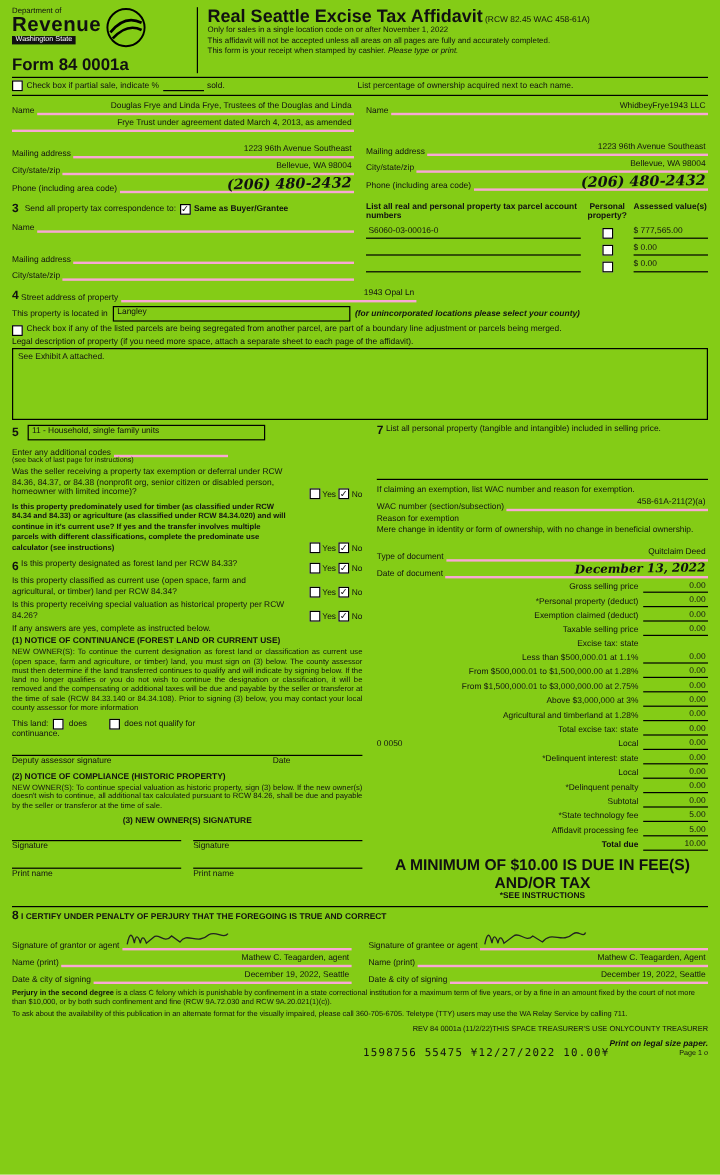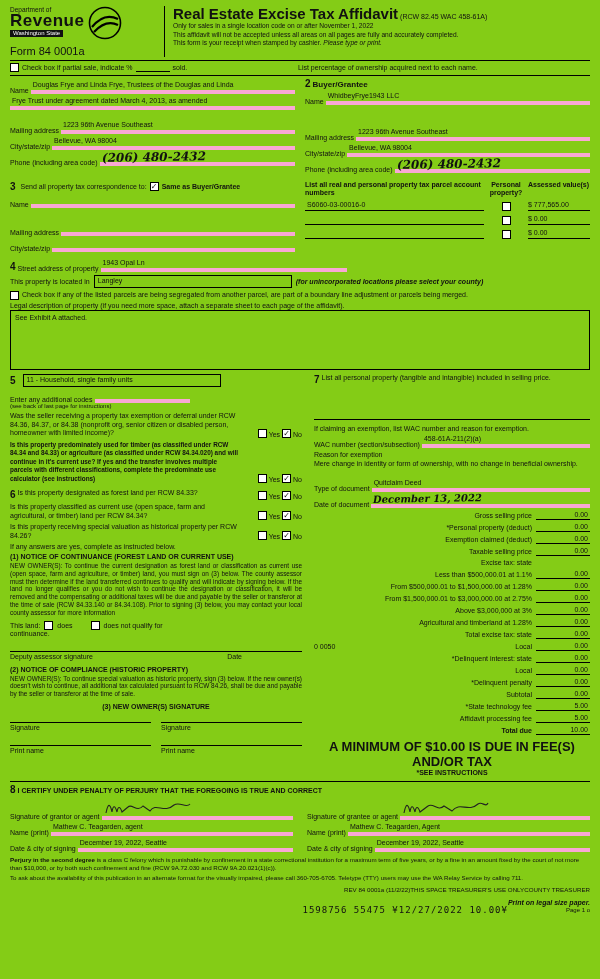--- a/index.html
+++ b/index.html
@@ -3,32 +3,32 @@
 <meta charset="utf-8">
 <style>
   html,body{margin:0;padding:0;background:#fff;}
   .page{width:600px;height:979px;box-sizing:border-box;padding:6px 10px 4px 10px;
         font-family:"Liberation Sans",sans-serif;font-size:7px;color:#111;
         position:relative;overflow:hidden;background:#84cc16;}
   .b{font-weight:bold}.i{font-style:italic}
   .sm{font-size:6px}
   .cb{display:inline-block;width:7px;height:7px;border:1px solid #000;font-size:8px;
       line-height:7px;text-align:center;vertical-align:middle;overflow:visible;background:#fff;flex:none;}
-  .ul{border-bottom:4px solid #f9a8d4;flex:1;min-height:9px;padding:0 2px;}
+  .ul{border-bottom:2px solid #f9a8d4;flex:1;min-height:9px;padding:0 2px;text-align:right;}
   .hand{font-family:"DejaVu Serif",serif;font-style:italic;font-weight:bold;display:inline-block;}
   .hand-lg{font-size:12px;transform:rotate(-1deg);line-height:9px;}
   .hand-md{font-size:10px;transform:rotate(-1deg);line-height:8px;}
   
   .hdr{display:flex;border-bottom:1.5px solid #000;padding-bottom:3px;}
   .hdr-left{width:150px;flex:none;}
   .dept-top{display:flex;align-items:flex-start;gap:4px;}
   .dept-small{font-size:6.5px;}
   .dept-name{font-size:17px;font-weight:bold;letter-spacing:.5px;line-height:16px;}
   .dept-state{font-size:6px;background:#111;color:#fff;display:inline-block;padding:0 3px 1px 3px;}
-  .form-no{font-weight:normal;font-size:11px;margin-top:5px;}
+  .form-no{font-weight:bold;font-size:14px;margin-top:5px;}
   .hdr-right{flex:1;border-left:1px solid #000;padding-left:8px;margin-left:4px;}
   .title{font-size:15px;font-weight:bold;line-height:16px;}
   .title-rcw{font-size:7px;font-weight:normal;}
   .note{font-size:6.6px;line-height:8.5px;}
   
   .partial{display:flex;align-items:center;gap:3px;border-bottom:1px solid #000;
            padding:2px 0 3px 0;margin-bottom:2px;}
   .blank20{display:inline-block;width:34px;border-bottom:1px solid #000;height:8px;}
   
   .cols2{display:flex;gap:10px;}
@@ -91,21 +91,21 @@
         <svg width="34" height="34" viewBox="0 0 34 34">
           <circle cx="17" cy="17" r="15.5" fill="none" stroke="#000" stroke-width="1.6"></circle>
           <path d="M4 21 Q16 6 30 13" stroke="#000" fill="none" stroke-width="2.2"></path>
           <path d="M6 26 Q18 13 30 19" stroke="#000" fill="none" stroke-width="2.2"></path>
         </svg>
       </div>
       <div class="form-no">Form 84 0001a</div>
     </div>
     <div class="hdr-right">
       <div>
-        <span class="title">Real Estate Excise Tax Affidavit</span>
+        <span class="title">Real Seattle Excise Tax Affidavit</span>
         <span class="title-rcw">(RCW 82.45 WAC 458-61A)</span>
       </div>
       <div class="note">Only for sales in a single location code on or after November 1, 2022</div>
       <div class="note">This affidavit will not be accepted unless all areas on all pages are fully and accurately completed.</div>
       <div class="note"><span>This form is your receipt when stamped by cashier. </span><span class="i">Please type or print.</span></div>
     </div>
   </div>
 
   <div class="partial">
     <span class="cb"></span>
@@ -133,21 +133,20 @@
       <div class="fline">
           <span class="lab">City/state/zip</span>
           <span class="ul">Bellevue, WA 98004</span>
         </div>
       <div class="fline">
           <span class="lab">Phone (including area code)</span>
           <span class="ul"><span class="hand hand-lg">(206) 480-2432</span></span>
         </div>
     </div>
     <div class="col">
-      <div><span class="sec-num">2</span><span class="sec-head">Buyer/Grantee</span></div>
       <div class="fline">
           <span class="lab">Name</span>
           <span class="ul">WhidbeyFrye1943 LLC</span>
         </div>
       <div class="gap12"></div>
       <div class="gap8"></div>
       <div class="fline">
           <span class="lab">Mailing address</span>
           <span class="ul">1223 96th Avenue Southeast</span>
         </div>

